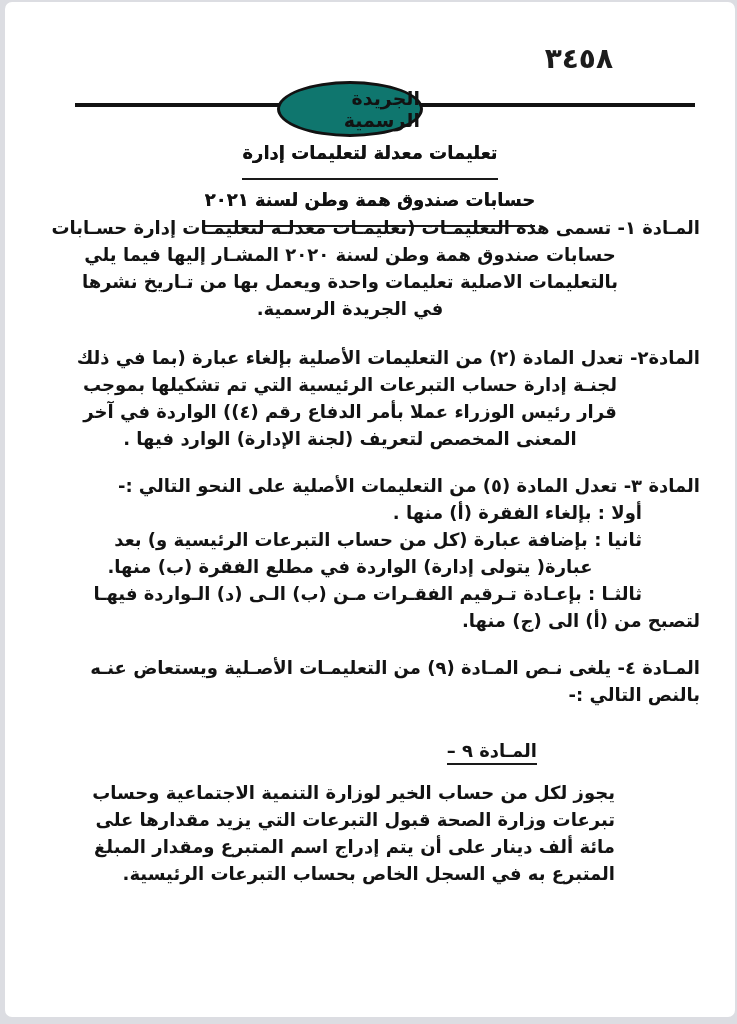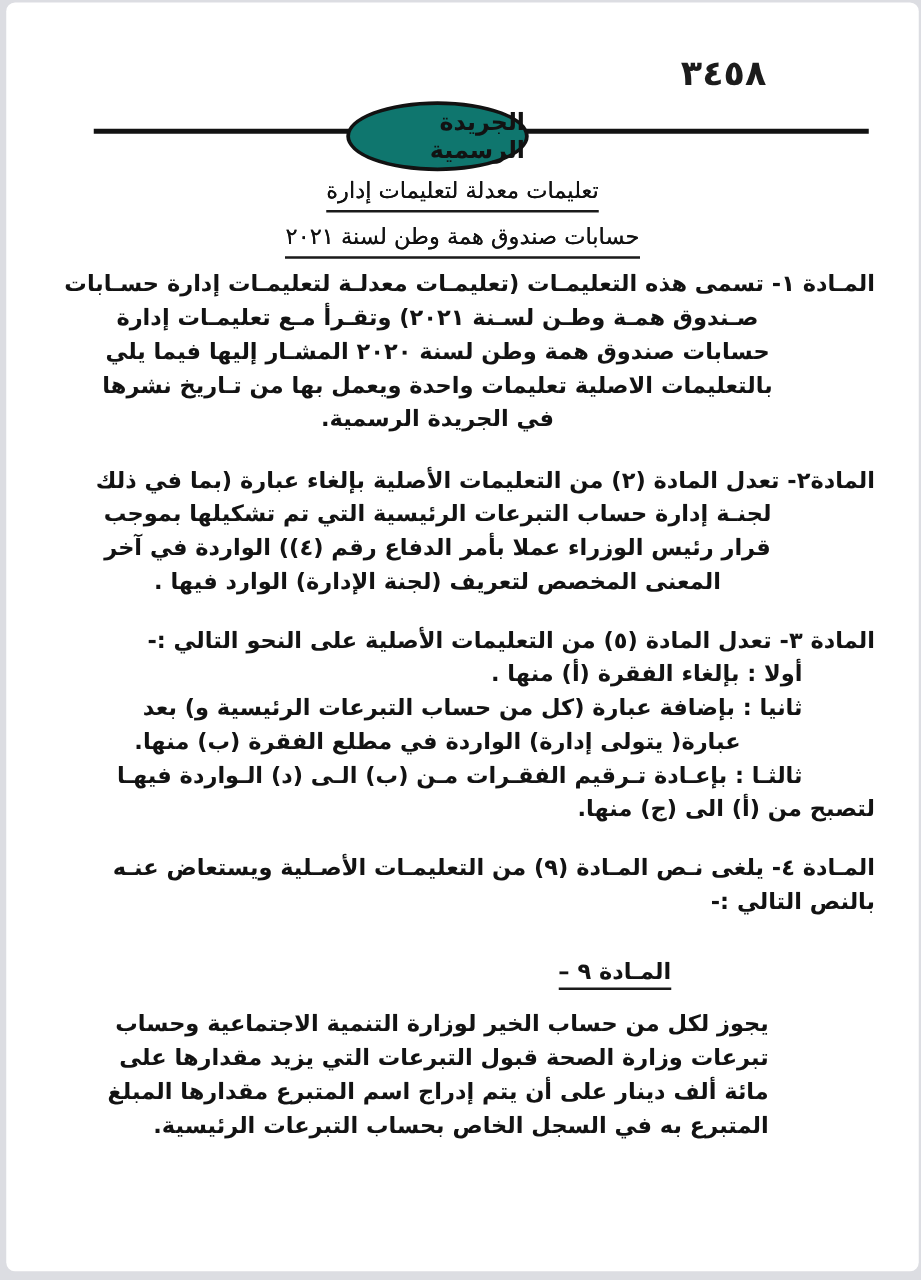--- a/index.html
+++ b/index.html
@@ -24,22 +24,22 @@
     position:absolute;top:79px;left:272px;width:140px;height:50px;
     background:#0f766e;border:3px solid #121212;border-radius:50%;
     display:flex;align-items:center;justify-content:flex-start;
     font-size:19px;font-weight:bold;color:#121212;z-index:2;
   }
   .title-block{
     position:absolute;top:140px;left:0;right:0;text-align:center;
   }
   .title-line{
     display:inline-block;
-    font-size:18px;font-weight:normal;color:#121212;
-    border-bottom:2px solid #1a1a1a;padding-bottom:5px;margin-bottom:9px;
+    font-size:18px;font-weight:bold;color:#121212;
+    border-bottom:2px solid #1a1a1a;padding-bottom:15px;margin-bottom:9px;
     text-shadow:0 0 .4px #121212;
   }
   .content{
     position:absolute;top:212px;right:35px;left:40px;
     font-size:18px;font-weight:bold;color:#131313;line-height:27px;
   }
   .article{margin:0 0 20px 0;}
   .a1{margin-bottom:22px;}
   .a4{margin-bottom:29px;}
   .lf{text-align:right;}
@@ -69,21 +69,20 @@
 
   <div class="title-block">
     <div><span class="title-line">تعليمات معدلة لتعليمات إدارة</span></div>
     <div><span class="title-line">حسابات صندوق همة وطن لسنة ٢٠٢١</span></div>
   </div>
 
   <div class="content">
 
     <div class="article a1">
       <div class="lf">المـادة ١- تسمى هذه التعليمـات (تعليمـات معدلـة لتعليمـات إدارة حسـابات</div>
-      <div class="lc">صـندوق همـة وطـن لسـنة ٢٠٢١) وتقـرأ مـع تعليمـات إدارة</div>
       <div class="lc">حسابات صندوق همة وطن لسنة ٢٠٢٠ المشـار إليها فيما يلي</div>
       <div class="lc">بالتعليمات الاصلية تعليمات واحدة ويعمل بها من تـاريخ نشرها</div>
       <div class="lc">في الجريدة الرسمية.</div>
     </div>
 
     <div class="article">
       <div class="lf">المادة٢- تعدل المادة (٢) من التعليمات الأصلية بإلغاء عبارة (بما في ذلك</div>
       <div class="lc">لجنـة إدارة حساب التبرعات الرئيسية التي تم تشكيلها بموجب</div>
       <div class="lc">قرار رئيس الوزراء عملا بأمر الدفاع رقم (٤)) الواردة في آخر</div>
       <div class="lc">المعنى المخصص لتعريف (لجنة الإدارة) الوارد فيها .</div>
@@ -103,18 +102,18 @@
       <div class="lcc">بالنص التالي :-</div>
     </div>
 
     <div class="article9-heading">
       <span>المـادة ٩ –</span>
     </div>
 
     <div class="final-block">
       <div class="lcc">يجوز لكل من حساب الخير لوزارة التنمية الاجتماعية وحساب</div>
       <div class="lcc">تبرعات وزارة الصحة قبول التبرعات التي يزيد مقدارها على</div>
-      <div class="lcc">مائة ألف دينار على أن يتم إدراج اسم المتبرع مقدارها المبلغ</div>
+      <div class="lcc">مائة ألف دينار على أن يتم إدراج اسم المتبرع ومقدار المبلغ</div>
       <div class="lcc">المتبرع به في السجل الخاص بحساب التبرعات الرئيسية.</div>
     </div>
 
   </div>
 </div>
 
 </body></html>

